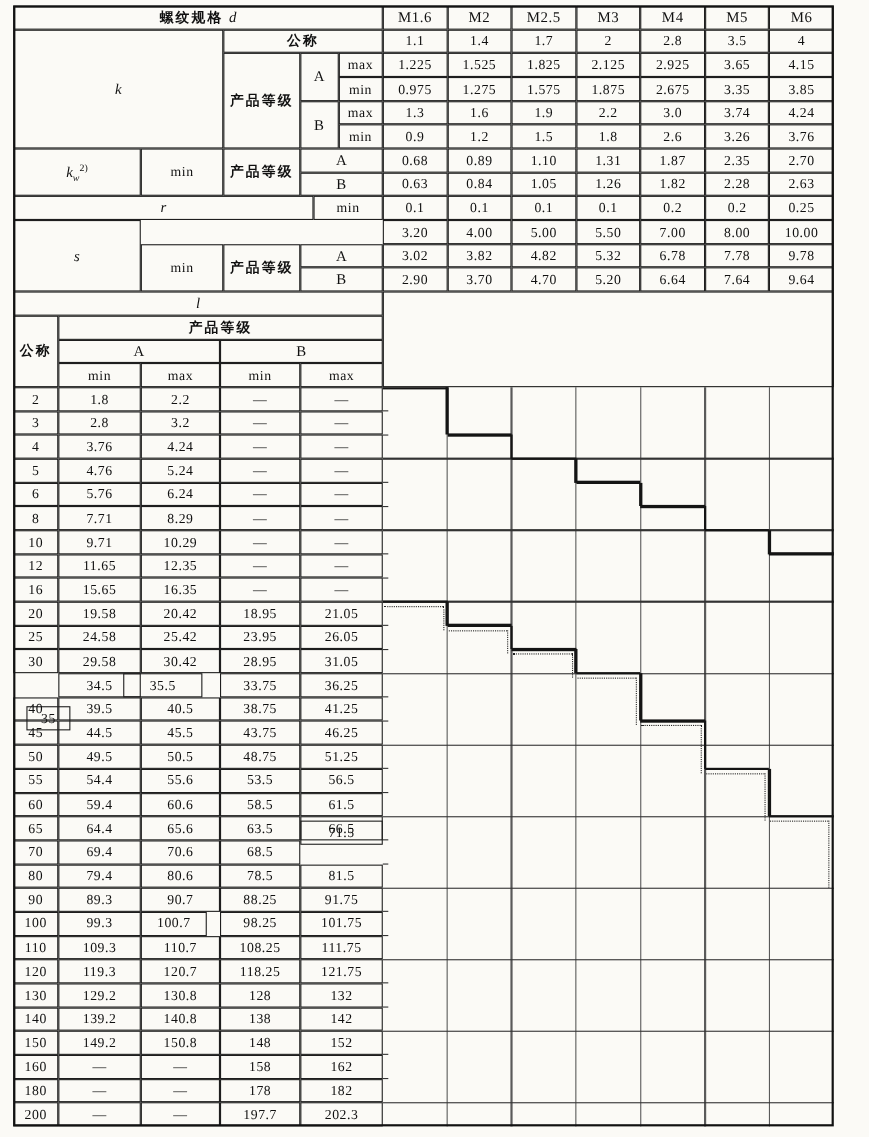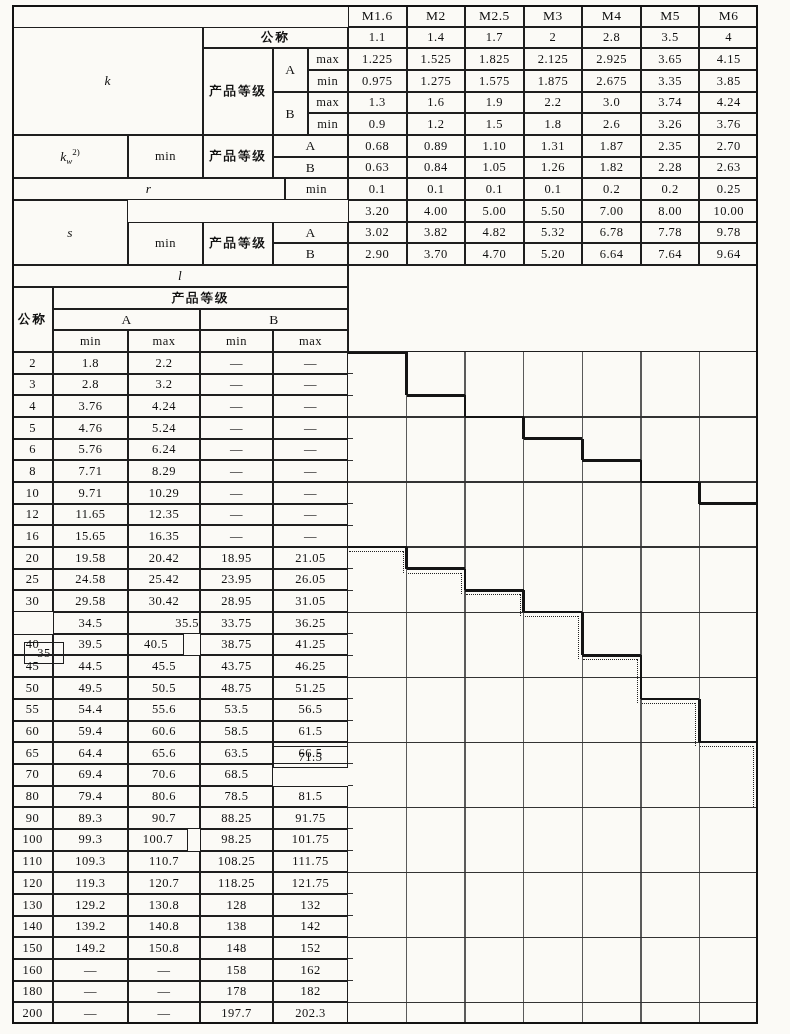--- a/index.html
+++ b/index.html
@@ -16,20 +16,24 @@
   .var{font-family:"Liberation Serif","DejaVu Serif",serif;font-style:italic;font-size:13.5px;}
   .var sub{font-size:9px;font-style:italic;}
   .var sup{font-size:9px;font-style:normal;}
   .ln{position:absolute;}
   .frame{position:absolute;box-sizing:border-box;border:2px solid #121212;}
 </style>
 </head>
 <body>
 
 <div id="scan">
+    <div class="cell" style="left: 12px; top: 5px; width: 336px; height: 21.6667px;">
+      <span class="cjk">螺纹规格</span>
+      <span class="var" style="margin-left: 5px;">d</span>
+    </div>
     <div class="cell" style="left: 348px; top: 5px; width: 58.6px; height: 21.6667px;">
       <span class="num big">M1.6</span>
     </div>
     <div class="cell" style="left: 406.6px; top: 5px; width: 58.5px; height: 21.6667px;">
       <span class="num big">M2</span>
     </div>
     <div class="cell" style="left: 465.1px; top: 5px; width: 58.6px; height: 21.6667px;">
       <span class="num big">M2.5</span>
     </div>
     <div class="cell" style="left: 523.7px; top: 5px; width: 58.6px; height: 21.6667px;">
@@ -545,36 +549,36 @@
     </div>
     <div class="cell" style="left: 273px; top: 590.452px; width: 75px; height: 21.6774px;">
       <span class="num">31.05</span>
     </div>
     <div class="cell" style="left: 24px; top: 612.129px; width: 40px; height: 21.6774px; margin-top: 30px;">
       <span class="num">35</span>
     </div>
     <div class="cell" style="left: 53px; top: 612.129px; width: 75px; height: 21.6774px;">
       <span class="num">34.5</span>
     </div>
-    <div class="cell" style="left: 128px; top: 612.129px; width: 72px; height: 21.6774px; justify-content: flex-end;">
+    <div class="cell" style="left: 112px; top: 612.129px; width: 72px; height: 21.6774px;">
       <span class="num">35.5</span>
     </div>
     <div class="cell" style="left: 200px; top: 612.129px; width: 73px; height: 21.6774px;">
       <span class="num">33.75</span>
     </div>
     <div class="cell" style="left: 273px; top: 612.129px; width: 75px; height: 21.6774px;">
       <span class="num">36.25</span>
     </div>
     <div class="cell" style="left: 12px; top: 633.806px; width: 41px; height: 21.6774px;">
       <span class="num">40</span>
     </div>
     <div class="cell" style="left: 53px; top: 633.806px; width: 75px; height: 21.6774px;">
       <span class="num">39.5</span>
     </div>
-    <div class="cell" style="left: 128px; top: 633.806px; width: 56px; height: 21.6774px;">
+    <div class="cell" style="left: 128px; top: 633.806px; width: 72px; height: 21.6774px;">
       <span class="num">40.5</span>
     </div>
     <div class="cell" style="left: 200px; top: 633.806px; width: 73px; height: 21.6774px;">
       <span class="num">38.75</span>
     </div>
     <div class="cell" style="left: 273px; top: 633.806px; width: 75px; height: 21.6774px;">
       <span class="num">41.25</span>
     </div>
     <div class="cell" style="left: 12px; top: 655.484px; width: 41px; height: 21.6774px;">
       <span class="num">45</span>

